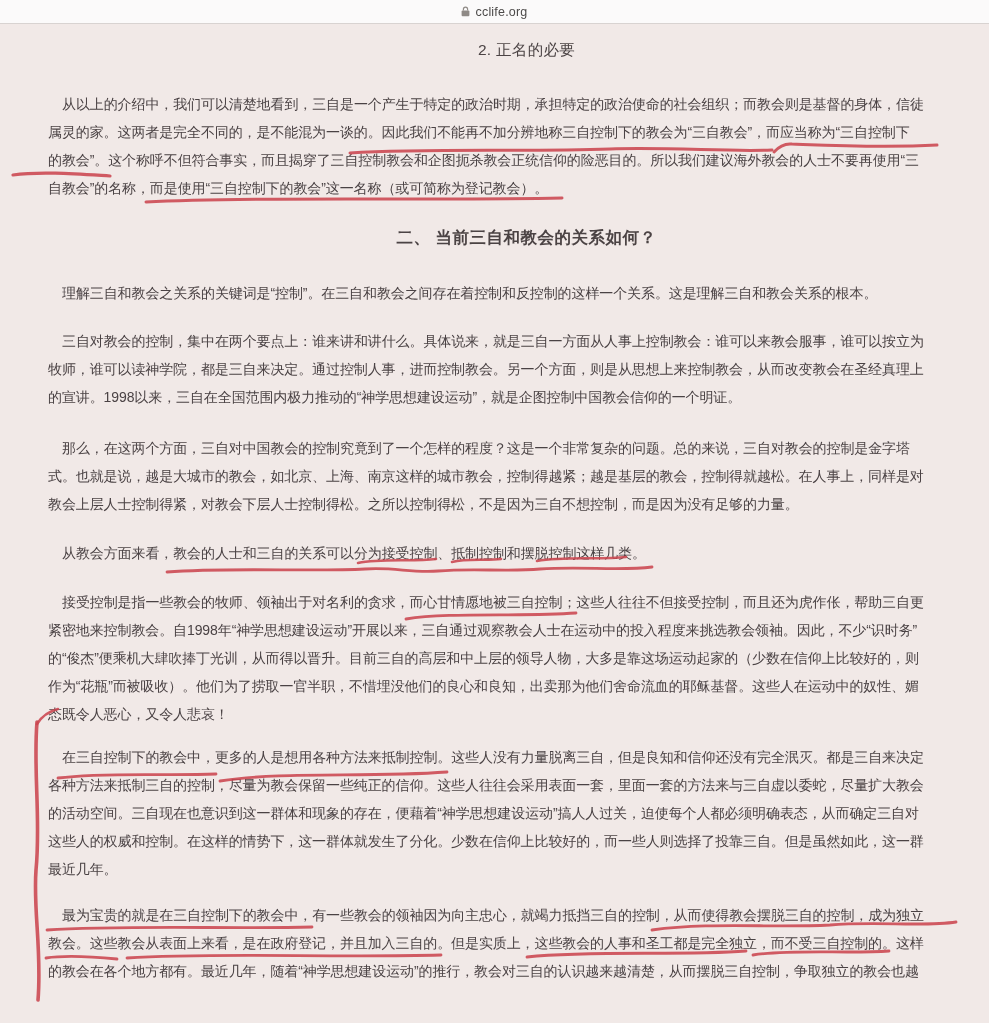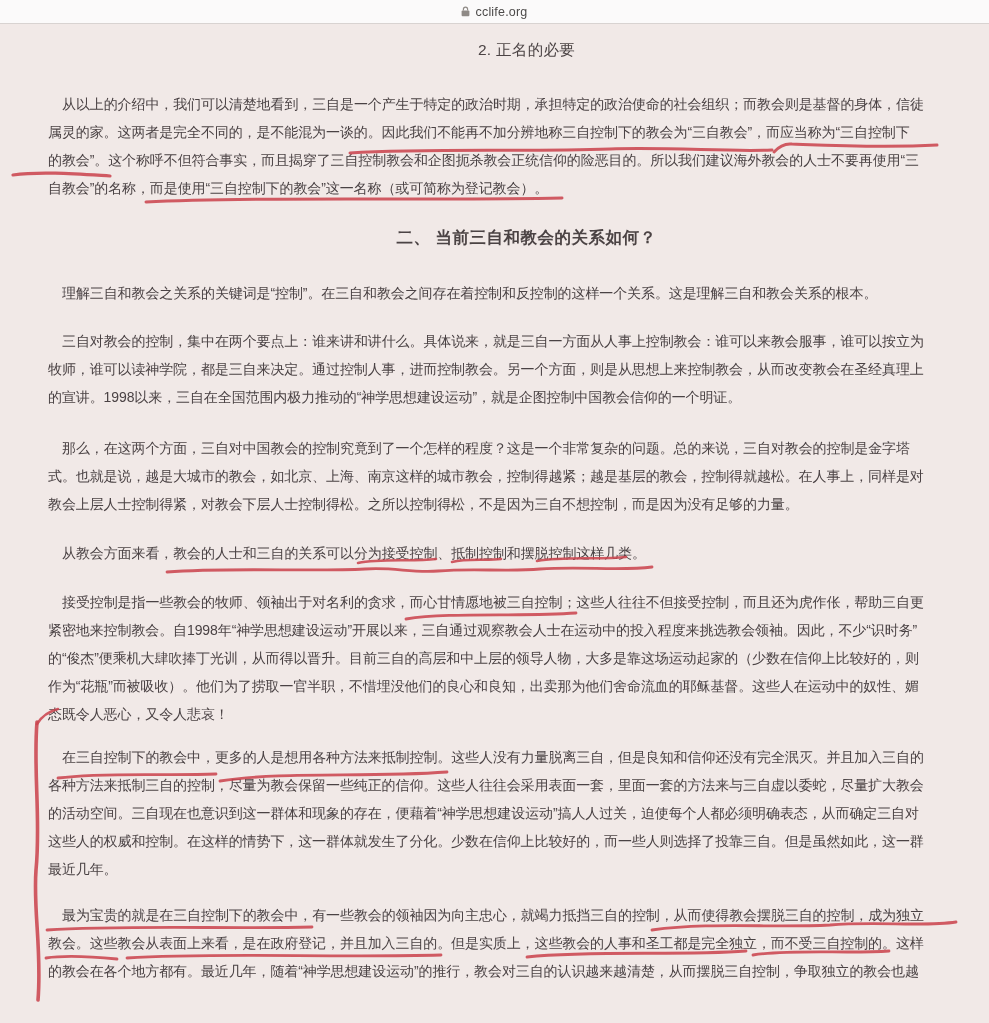--- a/index.html
+++ b/index.html
@@ -74,21 +74,21 @@
 
   <div class="para" style="top:588px">
     <div class="ln ind">接受控制是指一些教会的牧师、领袖出于对名利的贪求，而心甘情愿地被三自控制；这些人往往不但接受控制，而且还为虎作伥，帮助三自更</div>
     <div class="ln">紧密地来控制教会。自1998年“神学思想建设运动”开展以来，三自通过观察教会人士在运动中的投入程度来挑选教会领袖。因此，不少“识时务”</div>
     <div class="ln">的“俊杰”便乘机大肆吹捧丁光训，从而得以晋升。目前三自的高层和中上层的领导人物，大多是靠这场运动起家的（少数在信仰上比较好的，则</div>
     <div class="ln">作为“花瓶”而被吸收）。他们为了捞取一官半职，不惜埋没他们的良心和良知，出卖那为他们舍命流血的耶稣基督。这些人在运动中的奴性、媚</div>
     <div class="ln">态既令人恶心，又令人悲哀！</div>
   </div>
 
   <div class="para" style="top:743px">
-    <div class="ln ind">在三自控制下的教会中，更多的人是想用各种方法来抵制控制。这些人没有力量脱离三自，但是良知和信仰还没有完全泯灭。并且加入三自的</div>
+    <div class="ln ind">在三自控制下的教会中，更多的人是想用各种方法来抵制控制。这些人没有力量脱离三自，但是良知和信仰还没有完全泯灭。都是三自来决定</div>
     <div class="ln">各种方法来抵制三自的控制，尽量为教会保留一些纯正的信仰。这些人往往会采用表面一套，里面一套的方法来与三自虚以委蛇，尽量扩大教会</div>
     <div class="ln">的活动空间。三自现在也意识到这一群体和现象的存在，便藉着“神学思想建设运动”搞人人过关，迫使每个人都必须明确表态，从而确定三自对</div>
     <div class="ln">这些人的权威和控制。在这样的情势下，这一群体就发生了分化。少数在信仰上比较好的，而一些人则选择了投靠三自。但是虽然如此，这一群</div>
     <div class="ln">最近几年。</div>
   </div>
 
   <div class="para" style="top:901px">
     <div class="ln ind">最为宝贵的就是在三自控制下的教会中，有一些教会的领袖因为向主忠心，就竭力抵挡三自的控制，从而使得教会摆脱三自的控制，成为独立</div>
     <div class="ln">教会。这些教会从表面上来看，是在政府登记，并且加入三自的。但是实质上，这些教会的人事和圣工都是完全独立，而不受三自控制的。这样</div>
     <div class="ln">的教会在各个地方都有。最近几年，随着“神学思想建设运动”的推行，教会对三自的认识越来越清楚，从而摆脱三自控制，争取独立的教会也越</div>

